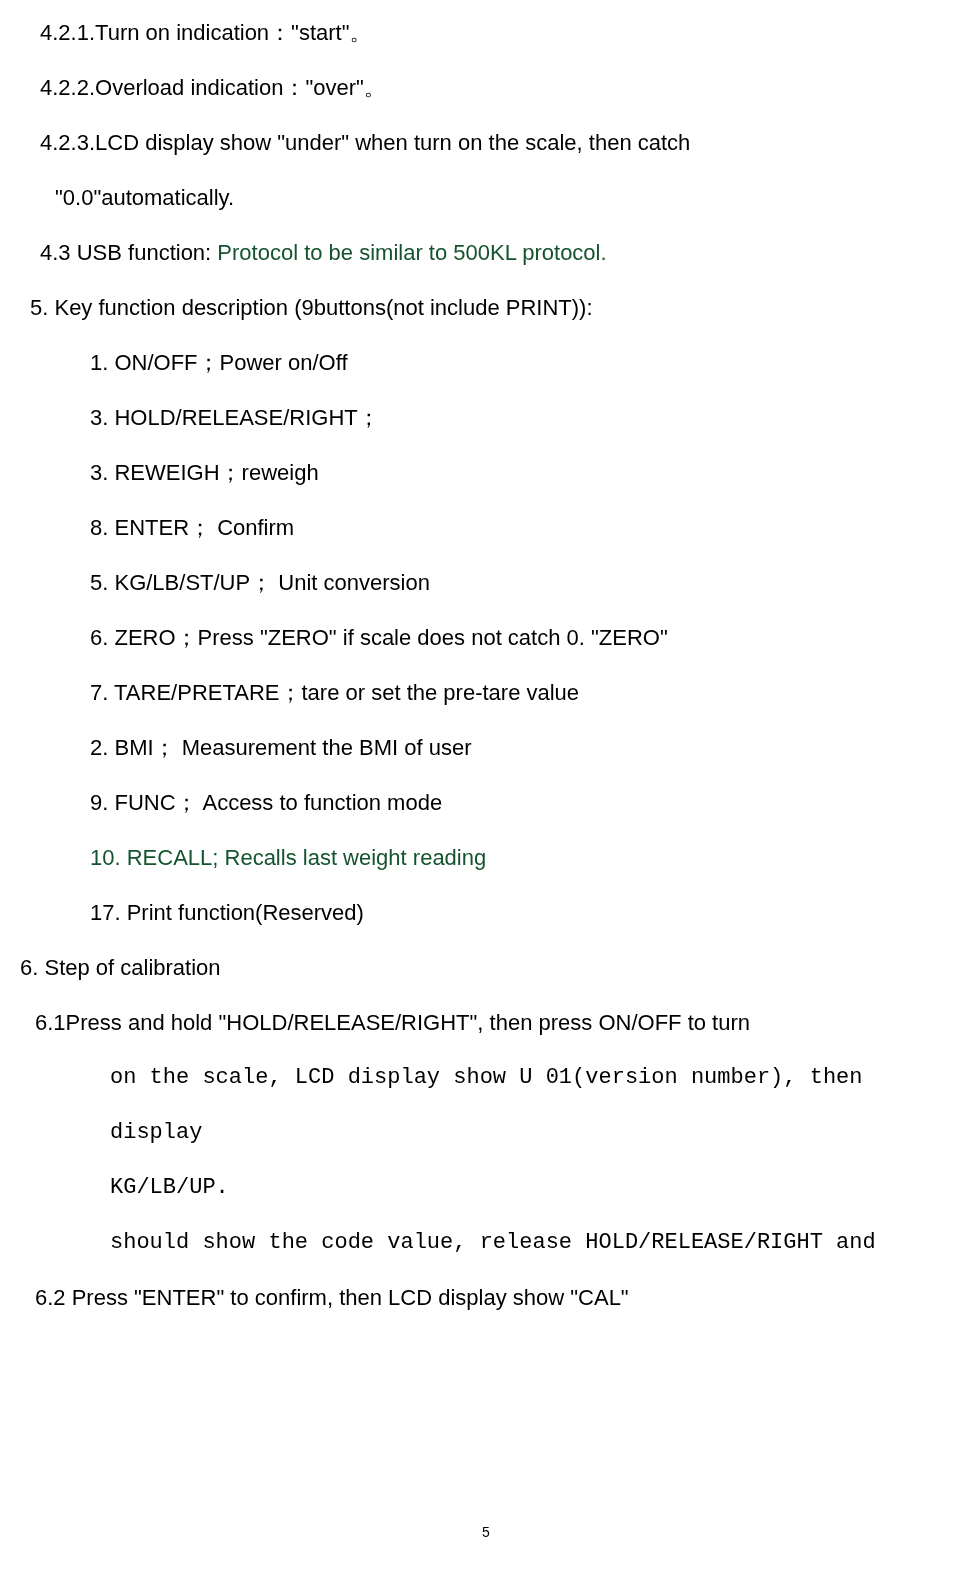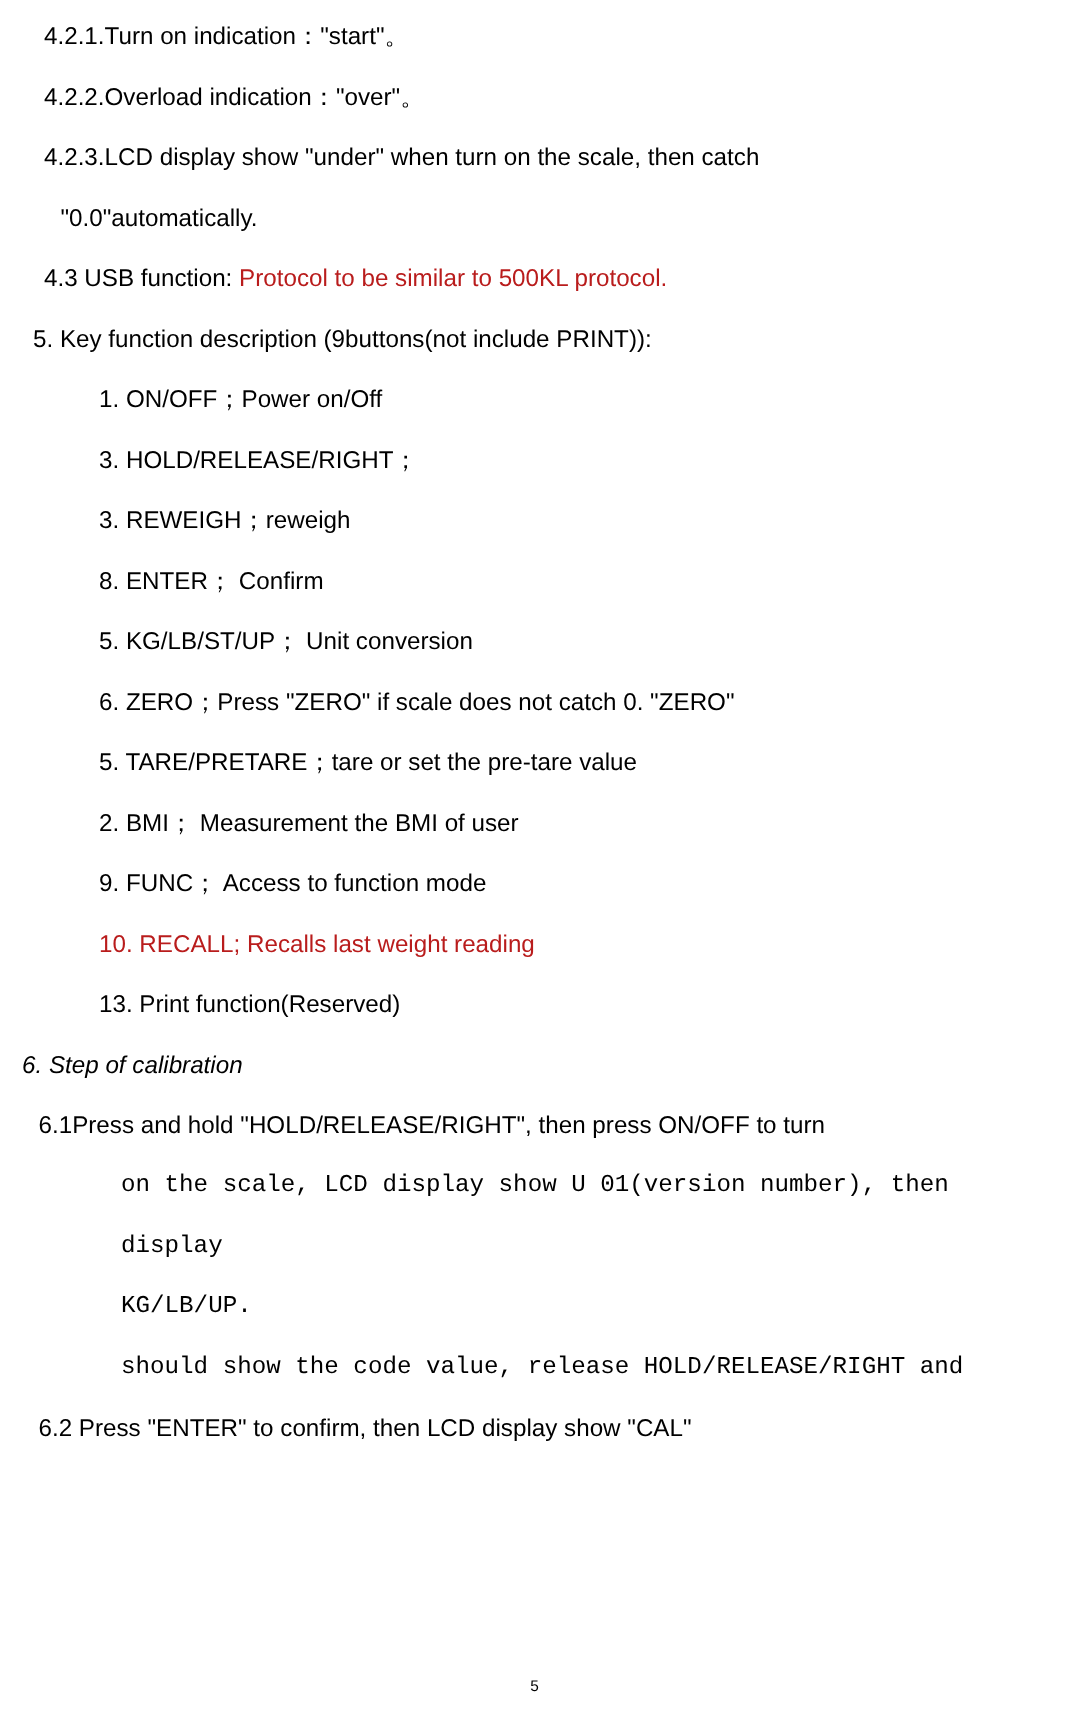--- a/index.html
+++ b/index.html
@@ -29,28 +29,27 @@
     }
     .indent-2 {
       padding-left: 70px;
     }
     .indent-3 {
       padding-left: 90px;
       font-family: Liberation Mono, monospace;
     }
     .indent-0 {
       padding-left: 0;
-      font-style: italic;
     }
     .justify {
       text-align: justify;
       text-align-last: left;
     }
     .red {
-      color: #b91c1c;
+      color: #14532d;
     }
     .page-number {
       position: absolute;
       bottom: 20px;
       left: 50%;
       transform: translateX(-50%);
       font-size: 14px;
     }
   </style>
 </head>
@@ -64,25 +63,25 @@
   <div class="line indent-1">
     <span>4.3 USB function: </span><span class="red">Protocol to be similar to 500KL protocol.</span>
   </div>
   <div class="line" style="padding-left:10px;">5. Key function description (9buttons(not include PRINT)):</div>
   <div class="line indent-2">1. ON/OFF；Power on/Off</div>
   <div class="line indent-2">3. HOLD/RELEASE/RIGHT；</div>
   <div class="line indent-2">3. REWEIGH；reweigh</div>
   <div class="line indent-2">8. ENTER； Confirm</div>
   <div class="line indent-2">5. KG/LB/ST/UP；  Unit conversion</div>
   <div class="line indent-2">6. ZERO；Press "ZERO" if scale does not catch 0. "ZERO"</div>
-  <div class="line indent-2">5. TARE/PRETARE；tare or set the pre-tare value</div>
+  <div class="line indent-2">7. TARE/PRETARE；tare or set the pre-tare value</div>
   <div class="line indent-2">2. BMI；  Measurement the BMI of user</div>
   <div class="line indent-2">9. FUNC；  Access to function mode</div>
   <div class="line indent-2 red">10.  RECALL; Recalls last weight reading</div>
-  <div class="line indent-2">13.  Print function(Reserved)</div>
+  <div class="line indent-2">17.  Print function(Reserved)</div>
   <div class="line indent-0">6. Step of calibration</div>
   <div class="line" style="padding-left:15px;">6.1Press and hold "HOLD/RELEASE/RIGHT", then press ON/OFF to turn</div>
   <div class="line indent-3">on the scale, LCD display show U 01(version number), then display</div>
   <div class="line indent-3">KG/LB/UP.</div>
   <div class="line indent-3">should show the code value, release HOLD/RELEASE/RIGHT and</div>
   <div class="line" style="padding-left:15px;">6.2 Press "ENTER" to confirm, then LCD display show "CAL"</div>
 </div>
 
 <div class="page-number">5</div>
 

